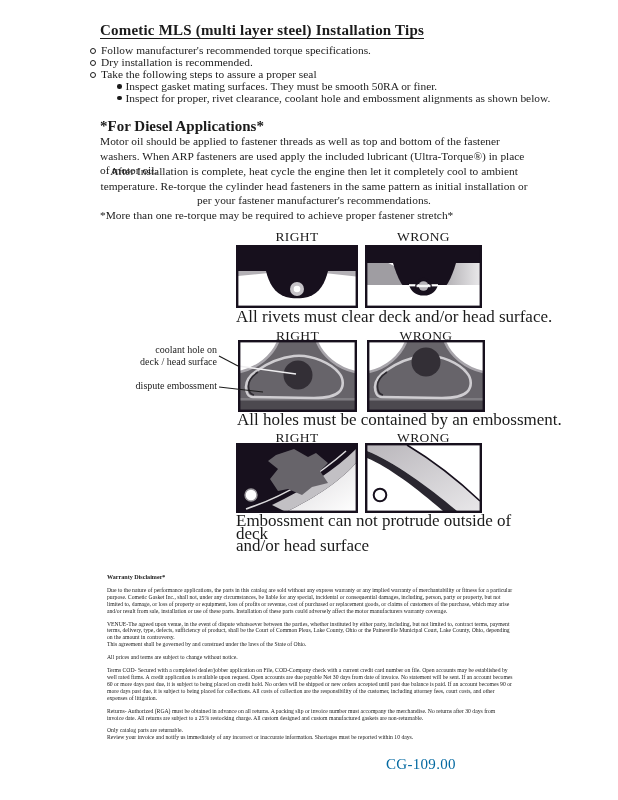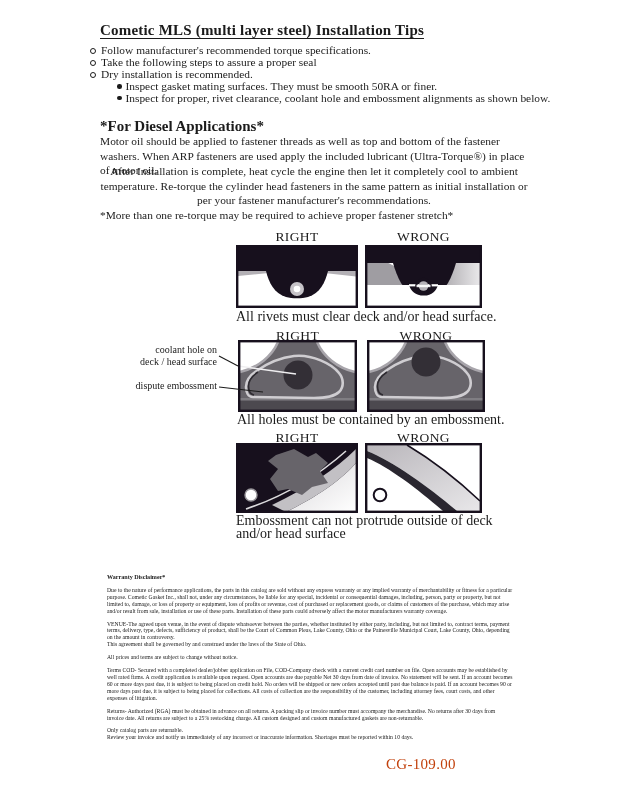--- a/index.html
+++ b/index.html
@@ -24,52 +24,52 @@
   .subtips{left:117px;top:81px;font-size:11.4px;line-height:11.8px;}
   .fdot{
     display:inline-block;width:4.5px;height:4.5px;background:#1b1b1b;border-radius:50%;
     margin:3px 4px 0 0;flex:0 0 auto;
   }
   
   .diesel-h{left:100px;top:118px;font-size:15px;font-weight:bold;}
   .body-p{left:100px;width:428px;font-size:11.4px;line-height:14.6px;}
   
   .dg-h{font-size:13.5px;letter-spacing:.4px;text-align:center;}
-  .dg-cap{font-size:14px;line-height:12.6px;}
+  .dg-cap{font-size:17px;line-height:12.6px;}
   .dg-label{font-size:10px;line-height:11.6px;text-align:right;}
   svg{display:block;}
   
   .disc{left:107px;top:574px;width:406px;font-size:5.7px;line-height:6.9px;color:#222;}
   .disc .hd{font-weight:bold;font-size:6.1px;margin:0 0 6px 0;}
   .disc p{margin:0 0 6px 0;}
   .disc .tight{margin:0;}
   .disc .gap{margin:0 0 6px 0;}
   
-  .pagenum{left:386px;top:756px;font-size:15px;letter-spacing:.3px;color:#c2410c;}
+  .pagenum{left:386px;top:756px;font-size:15px;letter-spacing:.3px;color:#0369a1;}
   .leader{pointer-events:none;z-index:5;}
 </style>
 </head>
 <body>
 
 <div id="page">
 
   <div class="abs doc-title">Cometic MLS (multi layer steel) Installation Tips</div>
 
   <div class="abs tips">
     <div class="tip-row">
       <span class="odot"></span>
       <span>Follow manufacturer's recommended torque specifications.</span>
     </div>
     <div class="tip-row">
       <span class="odot"></span>
+      <span>Dry installation is recommended.</span>
+    </div>
+    <div class="tip-row">
+      <span class="odot"></span>
       <span>Take the following steps to assure a proper seal</span>
-    </div>
-    <div class="tip-row">
-      <span class="odot"></span>
-      <span>Dry installation is recommended.</span>
     </div>
   </div>
   <div class="abs subtips">
     <div class="tip-row">
       <span class="fdot"></span>
       <span>Inspect gasket mating surfaces.  They must be smooth 50RA or finer.</span>
     </div>
     <div class="tip-row">
       <span class="fdot"></span>
       <span>Inspect for proper, rivet clearance, coolant hole and embossment alignments as shown below.</span>

